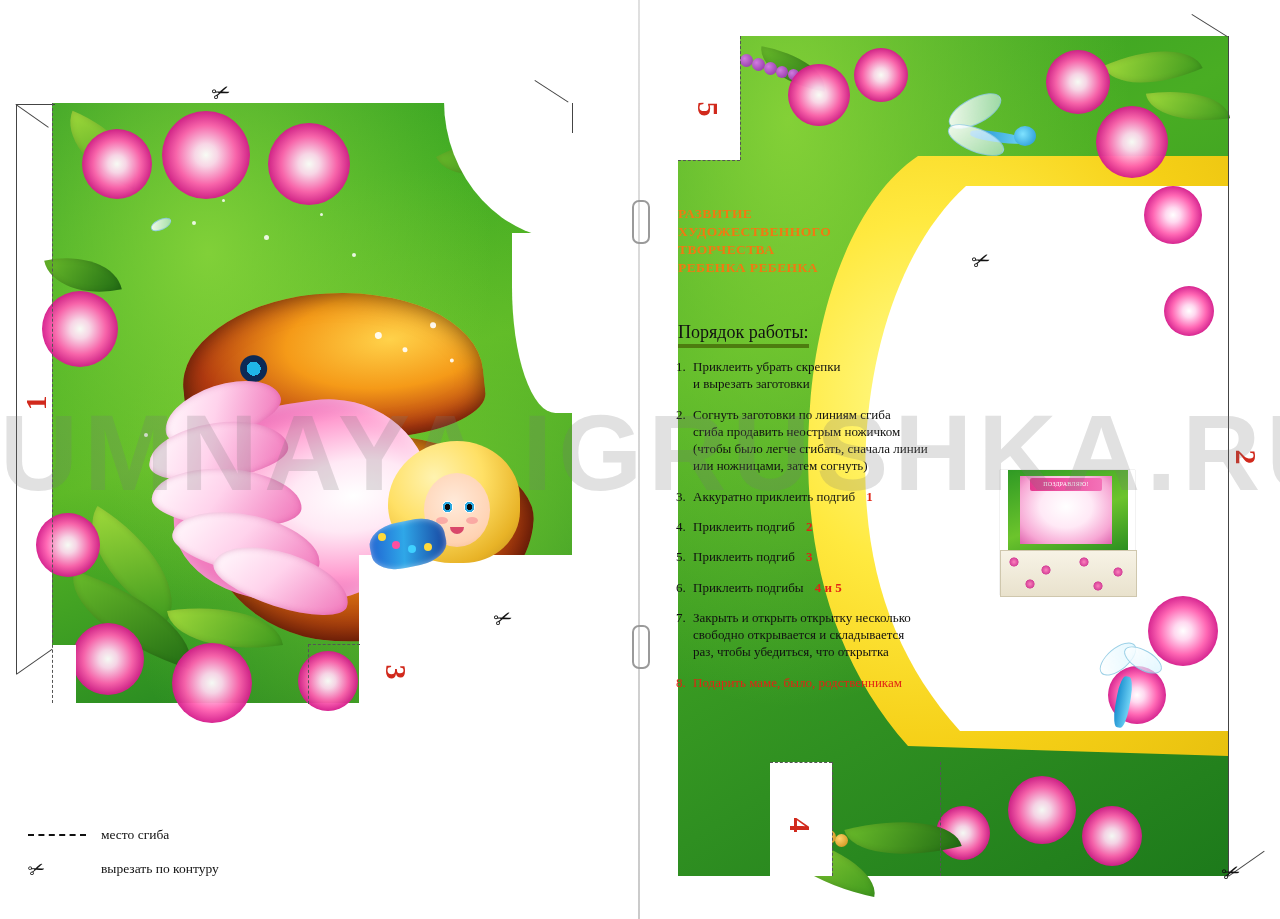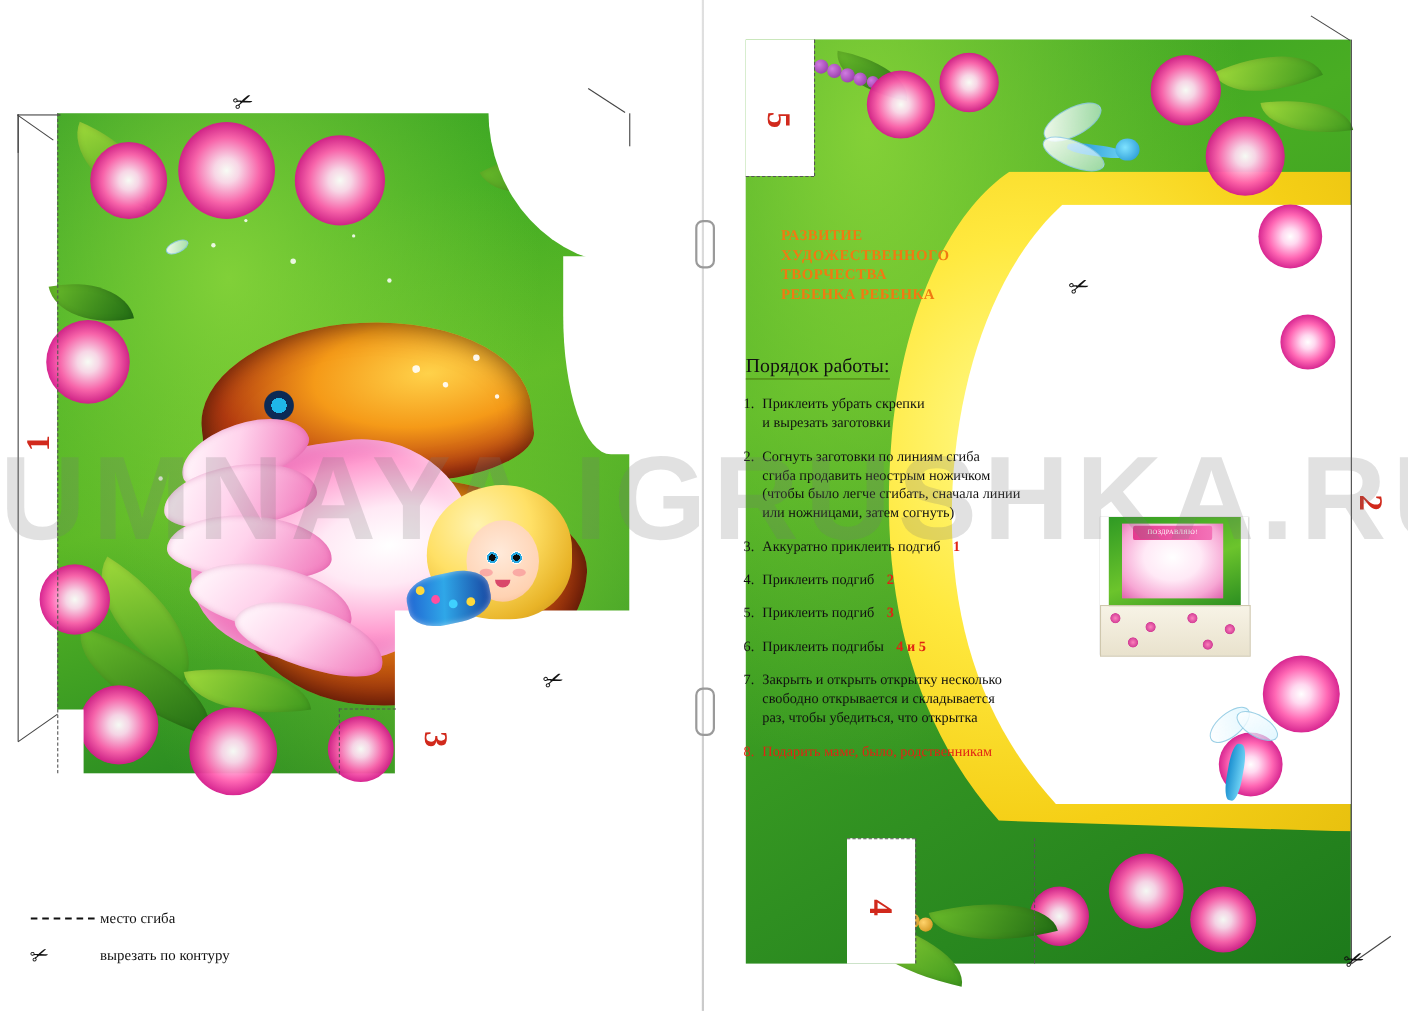--- a/index.html
+++ b/index.html
@@ -136,25 +136,25 @@
   #rp-white{
     position:absolute;left:178px;top:150px;width:380px;height:545px;background:#ffffff;
     clip-path: path("M 380 0 L 110 0 C 50 55 16 150 10 255 C 4 375 36 470 104 545 L 380 545 Z");
   }
   .rp-tab{position:absolute;background:#ffffff;}
 
   
   #headline{
     position:absolute;left:678px;top:205px;width:260px;
     color:#f07a12;font-weight:bold;font-size:13.5px;line-height:1.33;
-    letter-spacing:.4px;font-family:"Liberation Serif",serif;padding-left:32px;
+    letter-spacing:.4px;font-family:"Liberation Serif",serif;
   }
   #order-title{
     position:absolute;left:678px;top:322px;font-size:18px;color:#111;
-    border-bottom:1px solid #4d7c0f;padding-bottom:1px;font-family:"Liberation Serif",serif;
+    border-bottom:4px solid #4d7c0f;padding-bottom:1px;font-family:"Liberation Serif",serif;
   }
   #steps{
     position:absolute;left:676px;top:358px;width:330px;font-size:13px;color:#111;line-height:1.33;
   }
   #steps .step{margin-bottom:13px;display:flex;}
   #steps .step .idx{width:17px;flex:0 0 17px;}
   #steps .step .body{flex:1;}
   .rnum{color:#e12414;font-weight:bold;}
   .step-final{color:#e12414;}
 
@@ -182,21 +182,21 @@
     background:linear-gradient(120deg,rgba(255,255,255,.92),rgba(200,240,255,.55));
     border:1px solid rgba(120,190,220,.7);}
 
   
   .cater{position:absolute;border-radius:50%;
     background:radial-gradient(circle at 35% 35%,#d07be0,#8a2f9e);}
 
   
   #legend{position:absolute;left:28px;top:818px;font-size:13.5px;color:#111;}
   #legend .row{display:flex;align-items:center;height:34px;}
-  #legend .lbl{margin-left:5px;}
+  #legend .lbl{margin-left:15px;}
   #legend .dash{width:58px;border-top:2px dashed #111;}
 
   
   #watermark{
     position:absolute;left:0;top:390px;width:1280px;text-align:center;
     font-family:"Liberation Sans",sans-serif;font-weight:bold;font-size:108px;
     color:rgba(120,120,120,.22);letter-spacing:6px;pointer-events:none;user-select:none;
     white-space:nowrap;
   }
   

